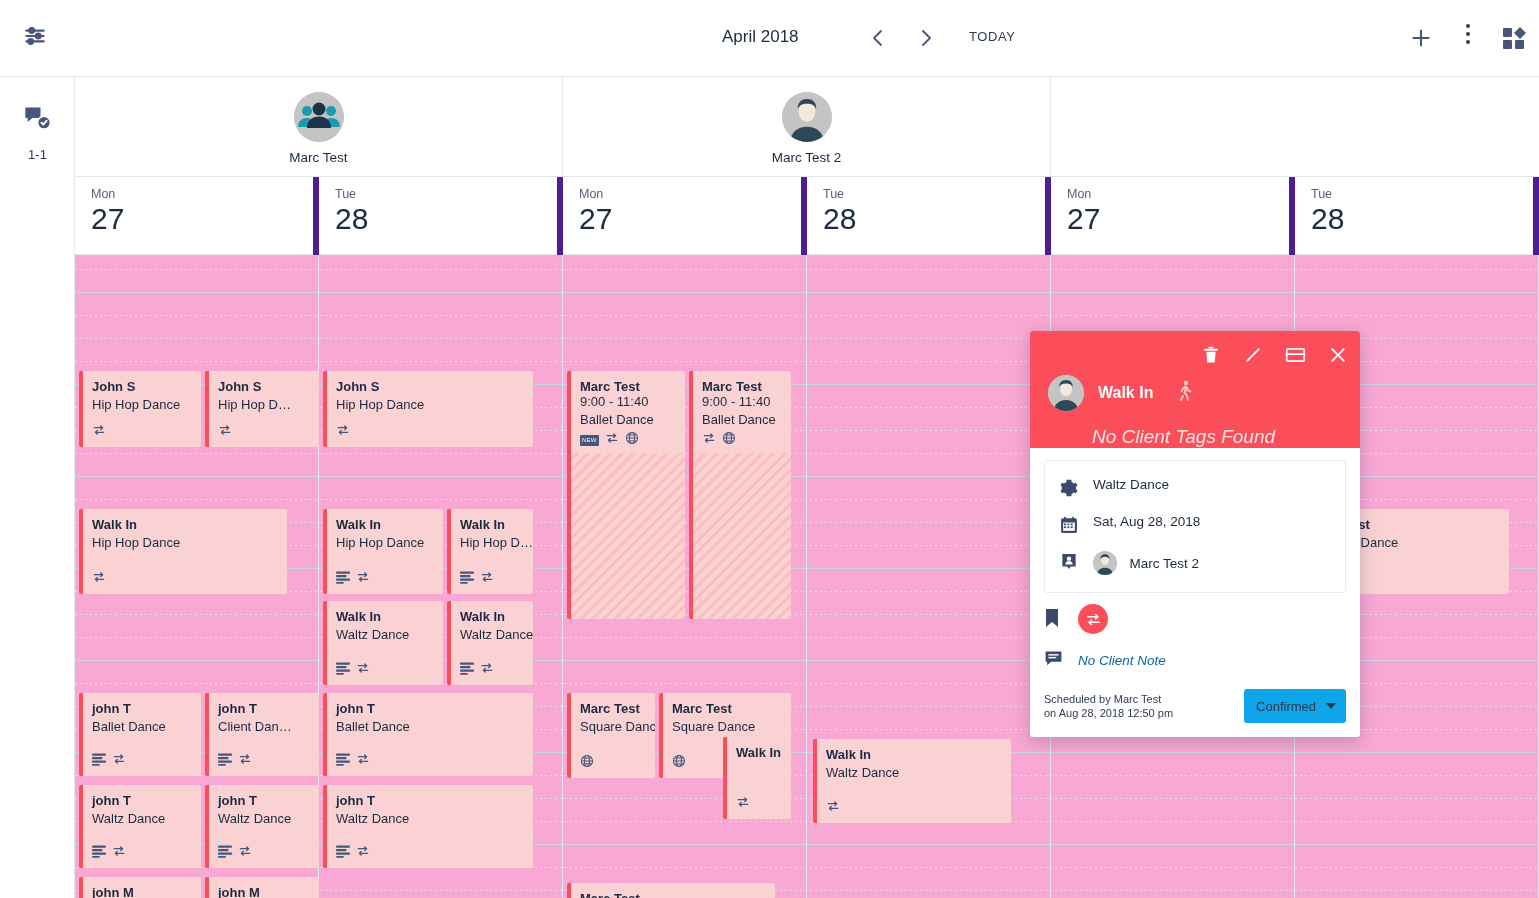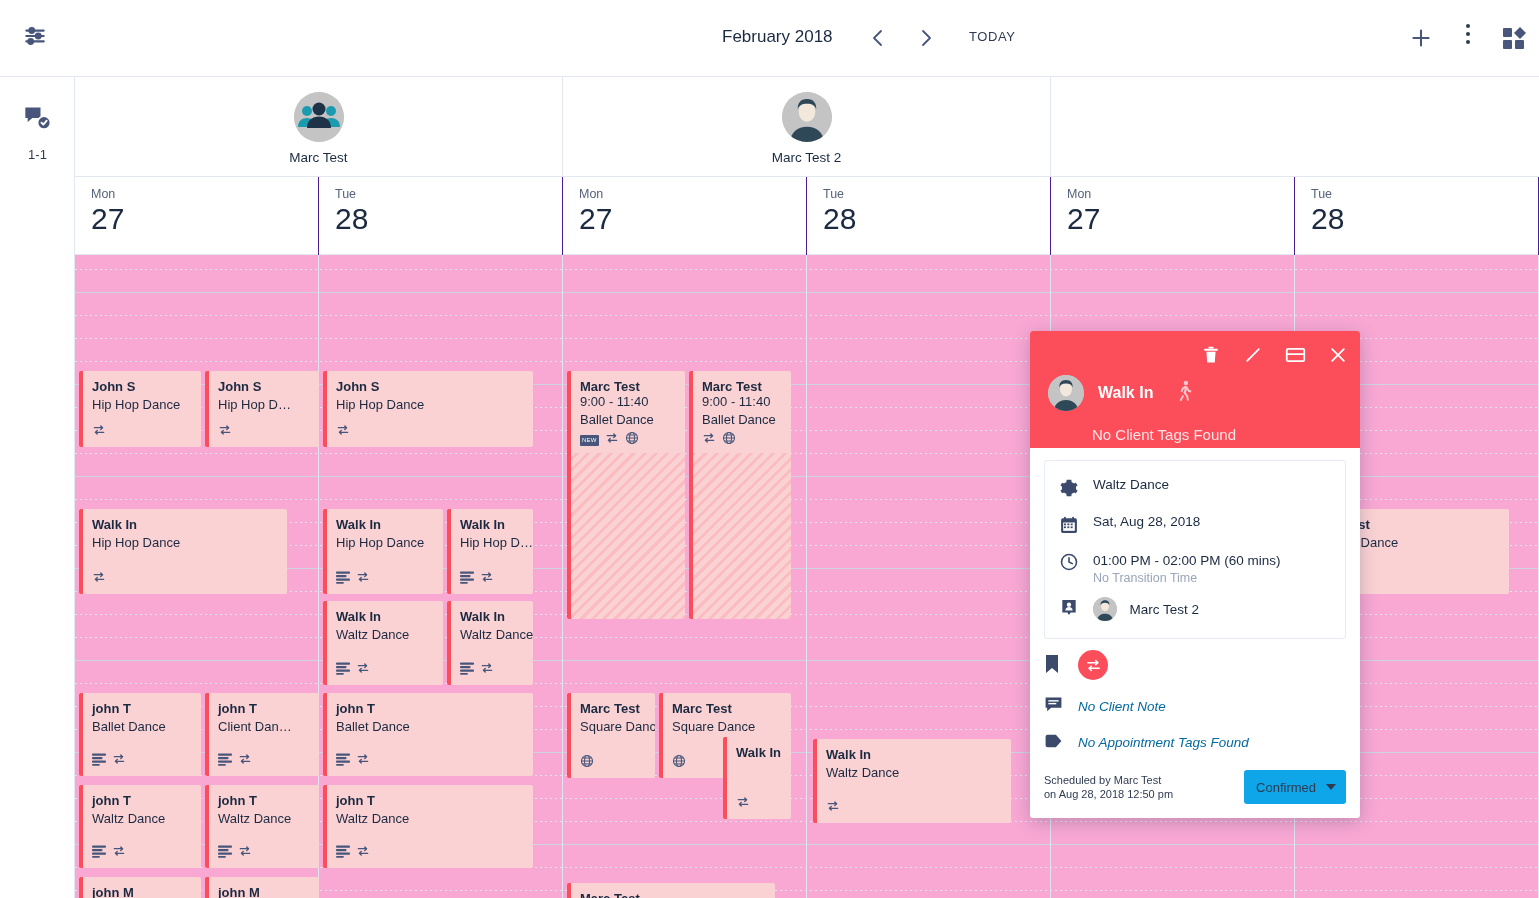--- a/index.html
+++ b/index.html
@@ -109,21 +109,21 @@
   .staff-name { margin-top: 8px; font-size: 13.5px; color: #1b2a41; }
 
   
   .day-row {
     position: absolute; left: 0; top: 100px;
     width: 1464px; height: 78px;
     border-bottom: 1px solid #e3e8f0;
   }
   .day-cell {
     position: absolute; top: 0; height: 78px;
-    border-right: 1px solid #4c1d95;
+    border-right: 6px solid #4c1d95;
     padding: 10px 0 0 16px;
   }
   .day-dow { font-size: 12.5px; color: #55627a; }
   .day-num { font-size: 30px; color: #1b2a41; line-height: 36px; font-weight: 300; }
 
   
   .grid {
     position: absolute; left: 0; top: 178px;
     width: 1464px; height: 643px;
     background: #f9a8d4;
@@ -180,21 +180,21 @@
     padding: 10px 12px 16px 12px; position: relative; height: 117px;
   }
   .pop-actions { position: absolute; right: 12px; top: 14px; display: flex; gap: 22px; }
   .pop-actions div { cursor: pointer; }
   .pop-client-row { position: absolute; left: 18px; top: 44px; display: flex; align-items: center; }
   .pop-avatar { width: 36px; height: 36px; border-radius: 50%; background: #c4c4c4; position: relative; overflow: hidden; }
   .pop-client-name { margin-left: 14px; color: #fff; font-size: 16px; font-weight: bold; }
   .pop-walk-ico { margin-left: 22px; }
   .pop-tags {
     position: absolute; left: 62px; top: 95px;
-    color: #ffe3e6; font-size: 15px; 
+    color: #ffe3e6; font-size: 19px; font-style: italic;
   }
 
   .pop-card {
     margin: 12px 14px 0 14px;
     border: 1px solid #e6ebf4; border-radius: 3px;
     padding: 10px 0 10px 0;
     background: #fff;
   }
   .pop-line { display: flex; align-items: flex-start; padding: 6px 14px; }
   .pop-ico { width: 34px; flex: 0 0 34px; padding-top: 1px; }
@@ -239,21 +239,21 @@
       <line x1="4" y1="7" x2="20" y2="7"></line>
         <line x1="4" y1="12" x2="20" y2="12"></line>
         <line x1="4" y1="17" x2="20" y2="17"></line>
       <circle cx="9" cy="7" r="2.2" fill="#47567a"></circle>
         <circle cx="15" cy="12" r="2.2" fill="#47567a"></circle>
         <circle cx="8" cy="17" r="2.2" fill="#47567a"></circle>
     </svg>
   </div>
 
 
-  <div class="month-title">February 2018</div>
+  <div class="month-title">April 2018</div>
 
   <div class="nav-prev">
     <svg width="28" height="30" viewBox="0 0 28 30" fill="none" stroke="#47567a" stroke-width="1.8" stroke-linecap="round" stroke-linejoin="round">
       <polyline points="17,8 10,15 17,22"></polyline>
     </svg>
   </div>
   <div class="nav-next">
     <svg width="28" height="30" viewBox="0 0 28 30" fill="none" stroke="#47567a" stroke-width="1.8" stroke-linecap="round" stroke-linejoin="round">
       <polyline points="11,8 18,15 11,22"></polyline>
     </svg>
@@ -872,32 +872,20 @@
               <rect x="10" y="13.7" width="2.4" height="2.1"></rect>
               <rect x="14" y="13.7" width="2.4" height="2.1"></rect>
           </g>
           <rect x="6" y="2" width="2.2" height="4" rx="1"></rect>
             <rect x="15.8" y="2" width="2.2" height="4" rx="1"></rect>
         </svg>
       </span>
       <span class="pop-text">Sat, Aug 28, 2018</span>
     </div>
 
-    <div class="pop-line">
-      <span class="pop-ico">
-        <svg width="20" height="20" viewBox="0 0 24 24" fill="none" stroke="#3b4a6b" stroke-width="1.9">
-          <circle cx="12" cy="12" r="9"></circle>
-          <polyline points="12,6.8 12,12 16,14" stroke-linecap="round" stroke-linejoin="round"></polyline>
-        </svg>
-      </span>
-      <span>
-        <span class="pop-text">01:00 PM - 02:00 PM (60 mins)</span>
-        <div class="pop-sub">No Transition Time</div>
-      </span>
-    </div>
 
     <div class="pop-line">
       <span class="pop-ico">
         <svg width="20" height="20" viewBox="0 0 24 24" fill="#3b4a6b">
           <path d="M4 2.5h16v15H14l-2 3-2-3H4z"></path>
           <circle cx="12" cy="8" r="2.6" fill="#ffffff"></circle>
           <path d="M7.6 15c0-2.6 2-4.2 4.4-4.2s4.4 1.6 4.4 4.2z" fill="#ffffff"></path>
         </svg>
       </span>
       <span>
@@ -937,28 +925,20 @@
           <path d="M2 3h20v13H9l-5 4.5V16H2z"></path>
           <g fill="#ffffff">
               <rect x="5.5" y="6.5" width="13" height="1.8"></rect>
               <rect x="5.5" y="10" width="10" height="1.8"></rect>
             </g>
         </svg>
       </span>
       <span class="pop-muted">No Client Note</span>
     </div>
 
-    <div class="pop-row2">
-      <span class="pop-ico">
-        <svg width="19" height="16" viewBox="0 0 24 18" fill="#3b4a6b">
-          <path d="M2 3.5a2.5 2.5 0 012.5-2.5H15l7 8-7 8H4.5A2.5 2.5 0 012 14.5z"></path>
-        </svg>
-      </span>
-      <span class="pop-muted">No Appointment Tags Found</span>
-    </div>
   </div>
 
   <div class="pop-foot">
     <div class="pop-foot-text">
       <div>Scheduled by Marc Test</div>
       <div>on Aug 28, 2018 12:50 pm</div>
     </div>
     <div class="status-select">
       <span class="status-label">Confirmed</span>
       <span class="status-caret"></span>

